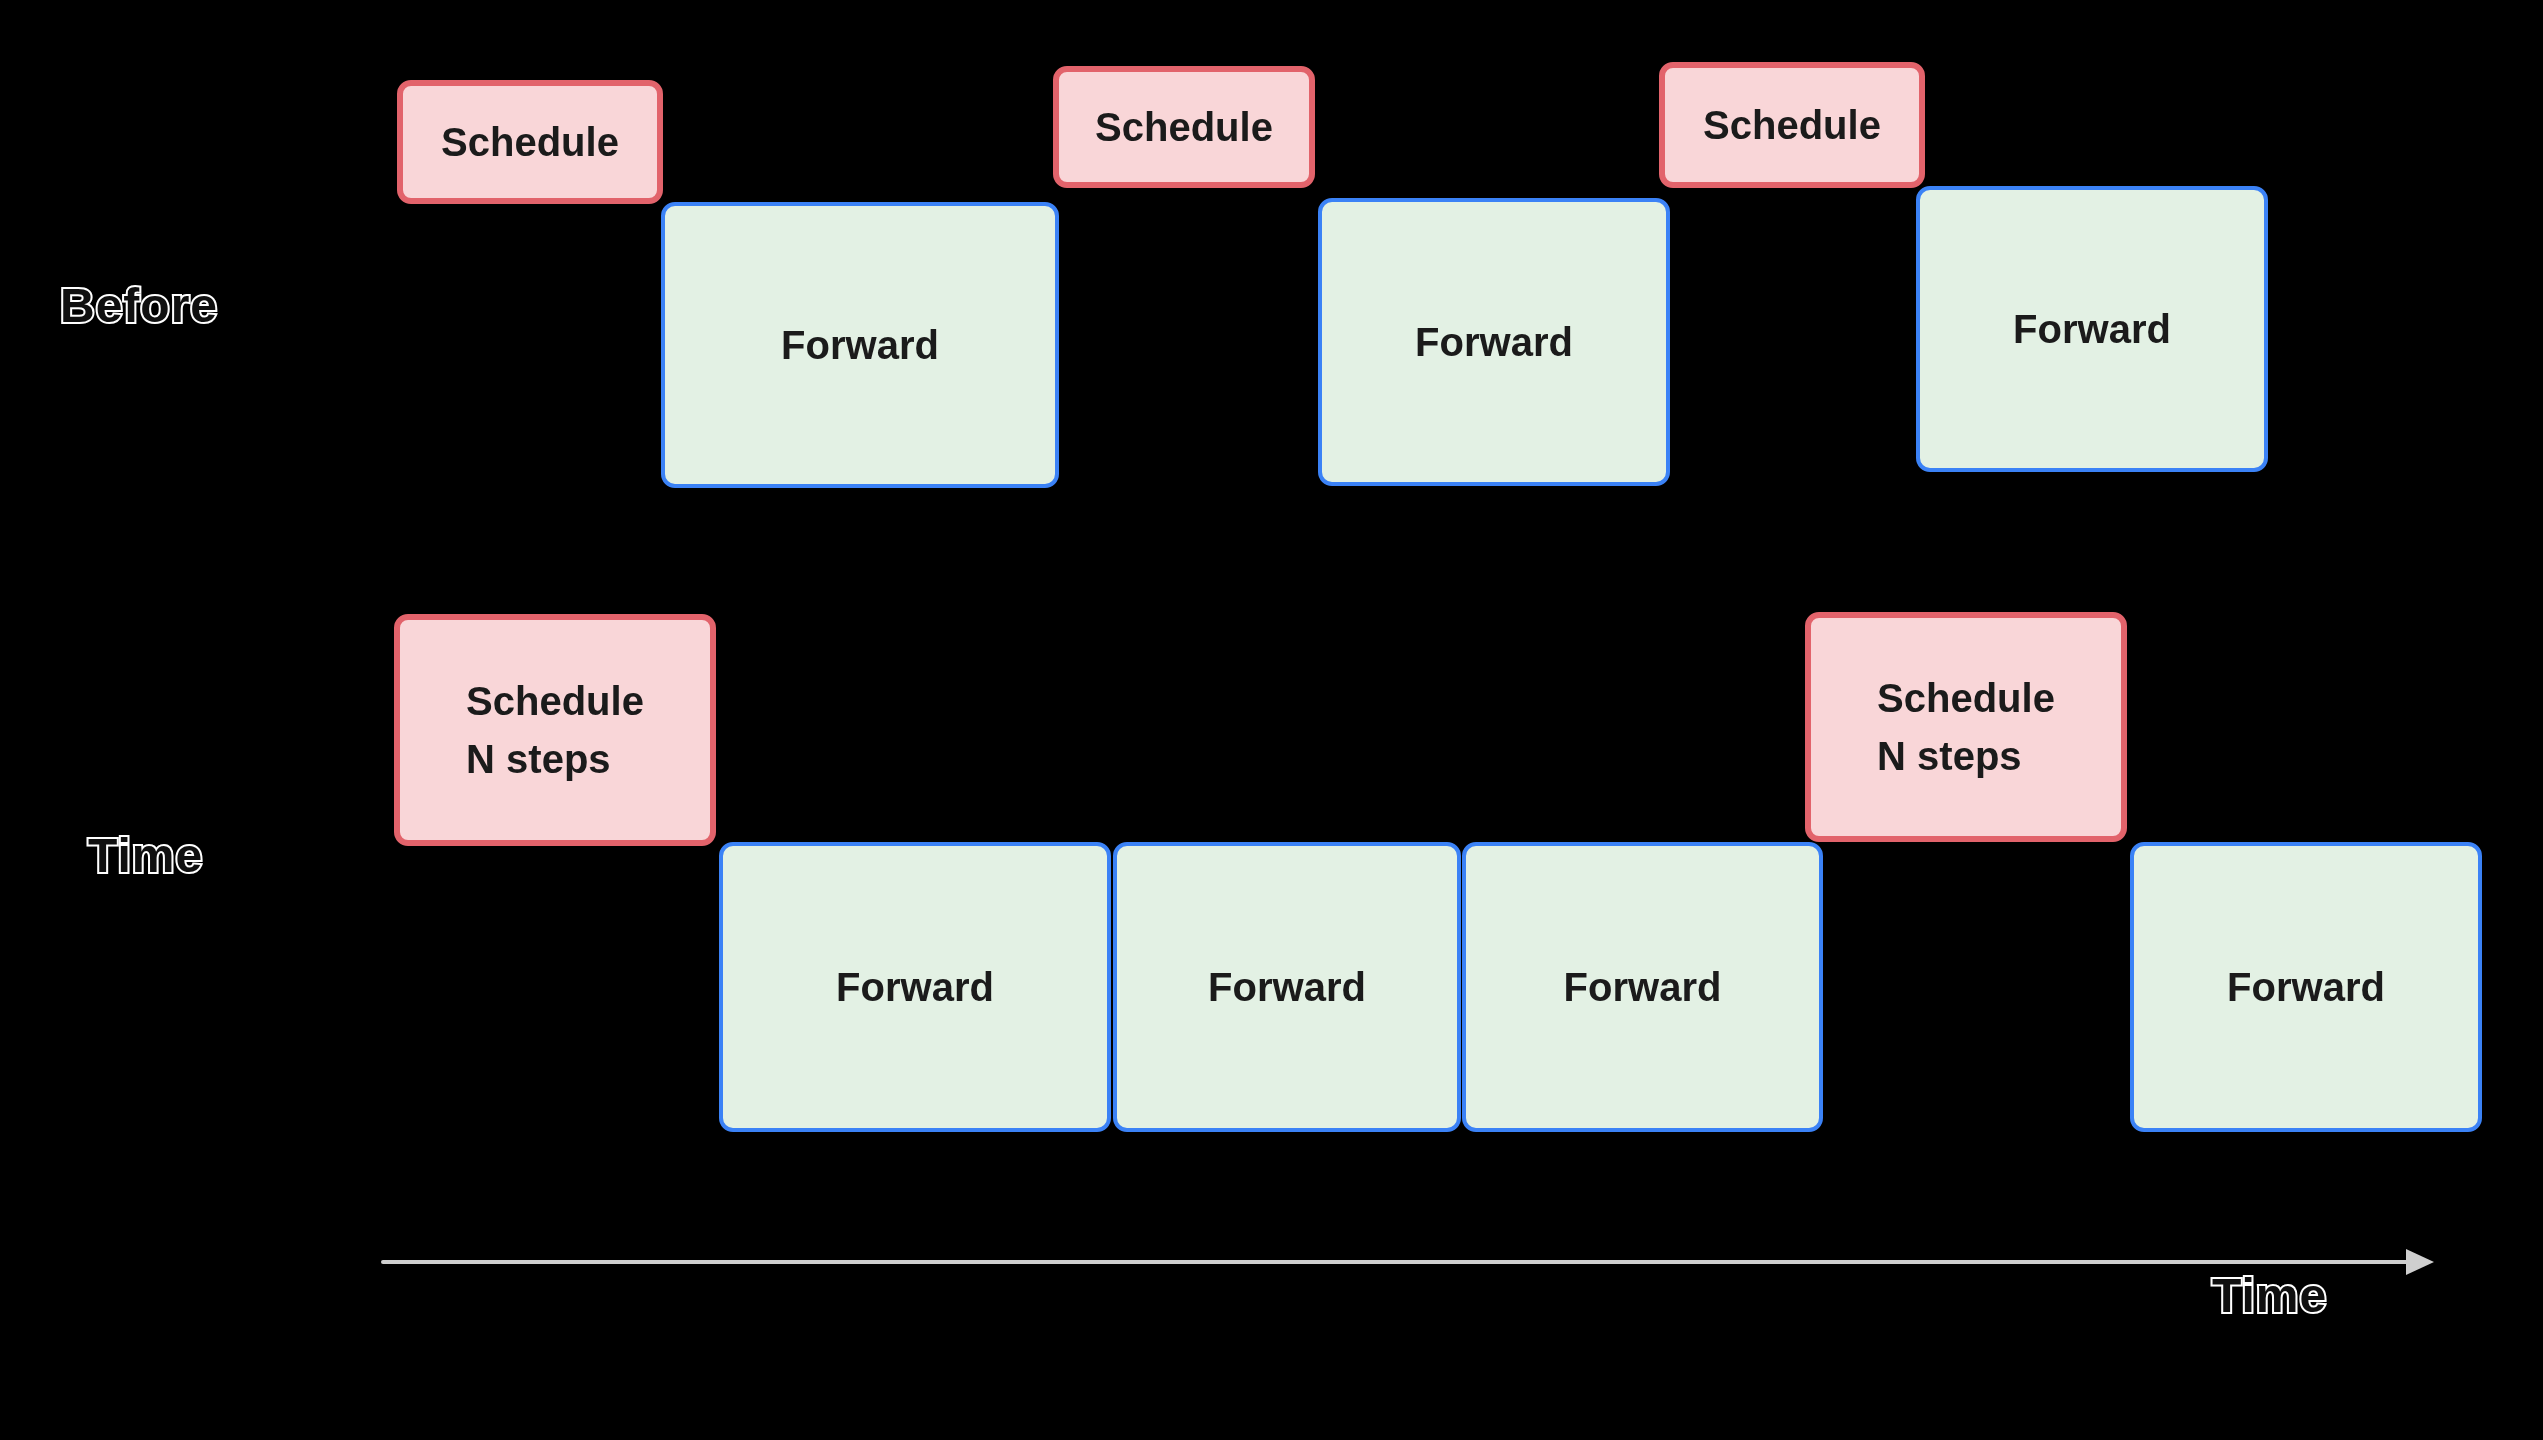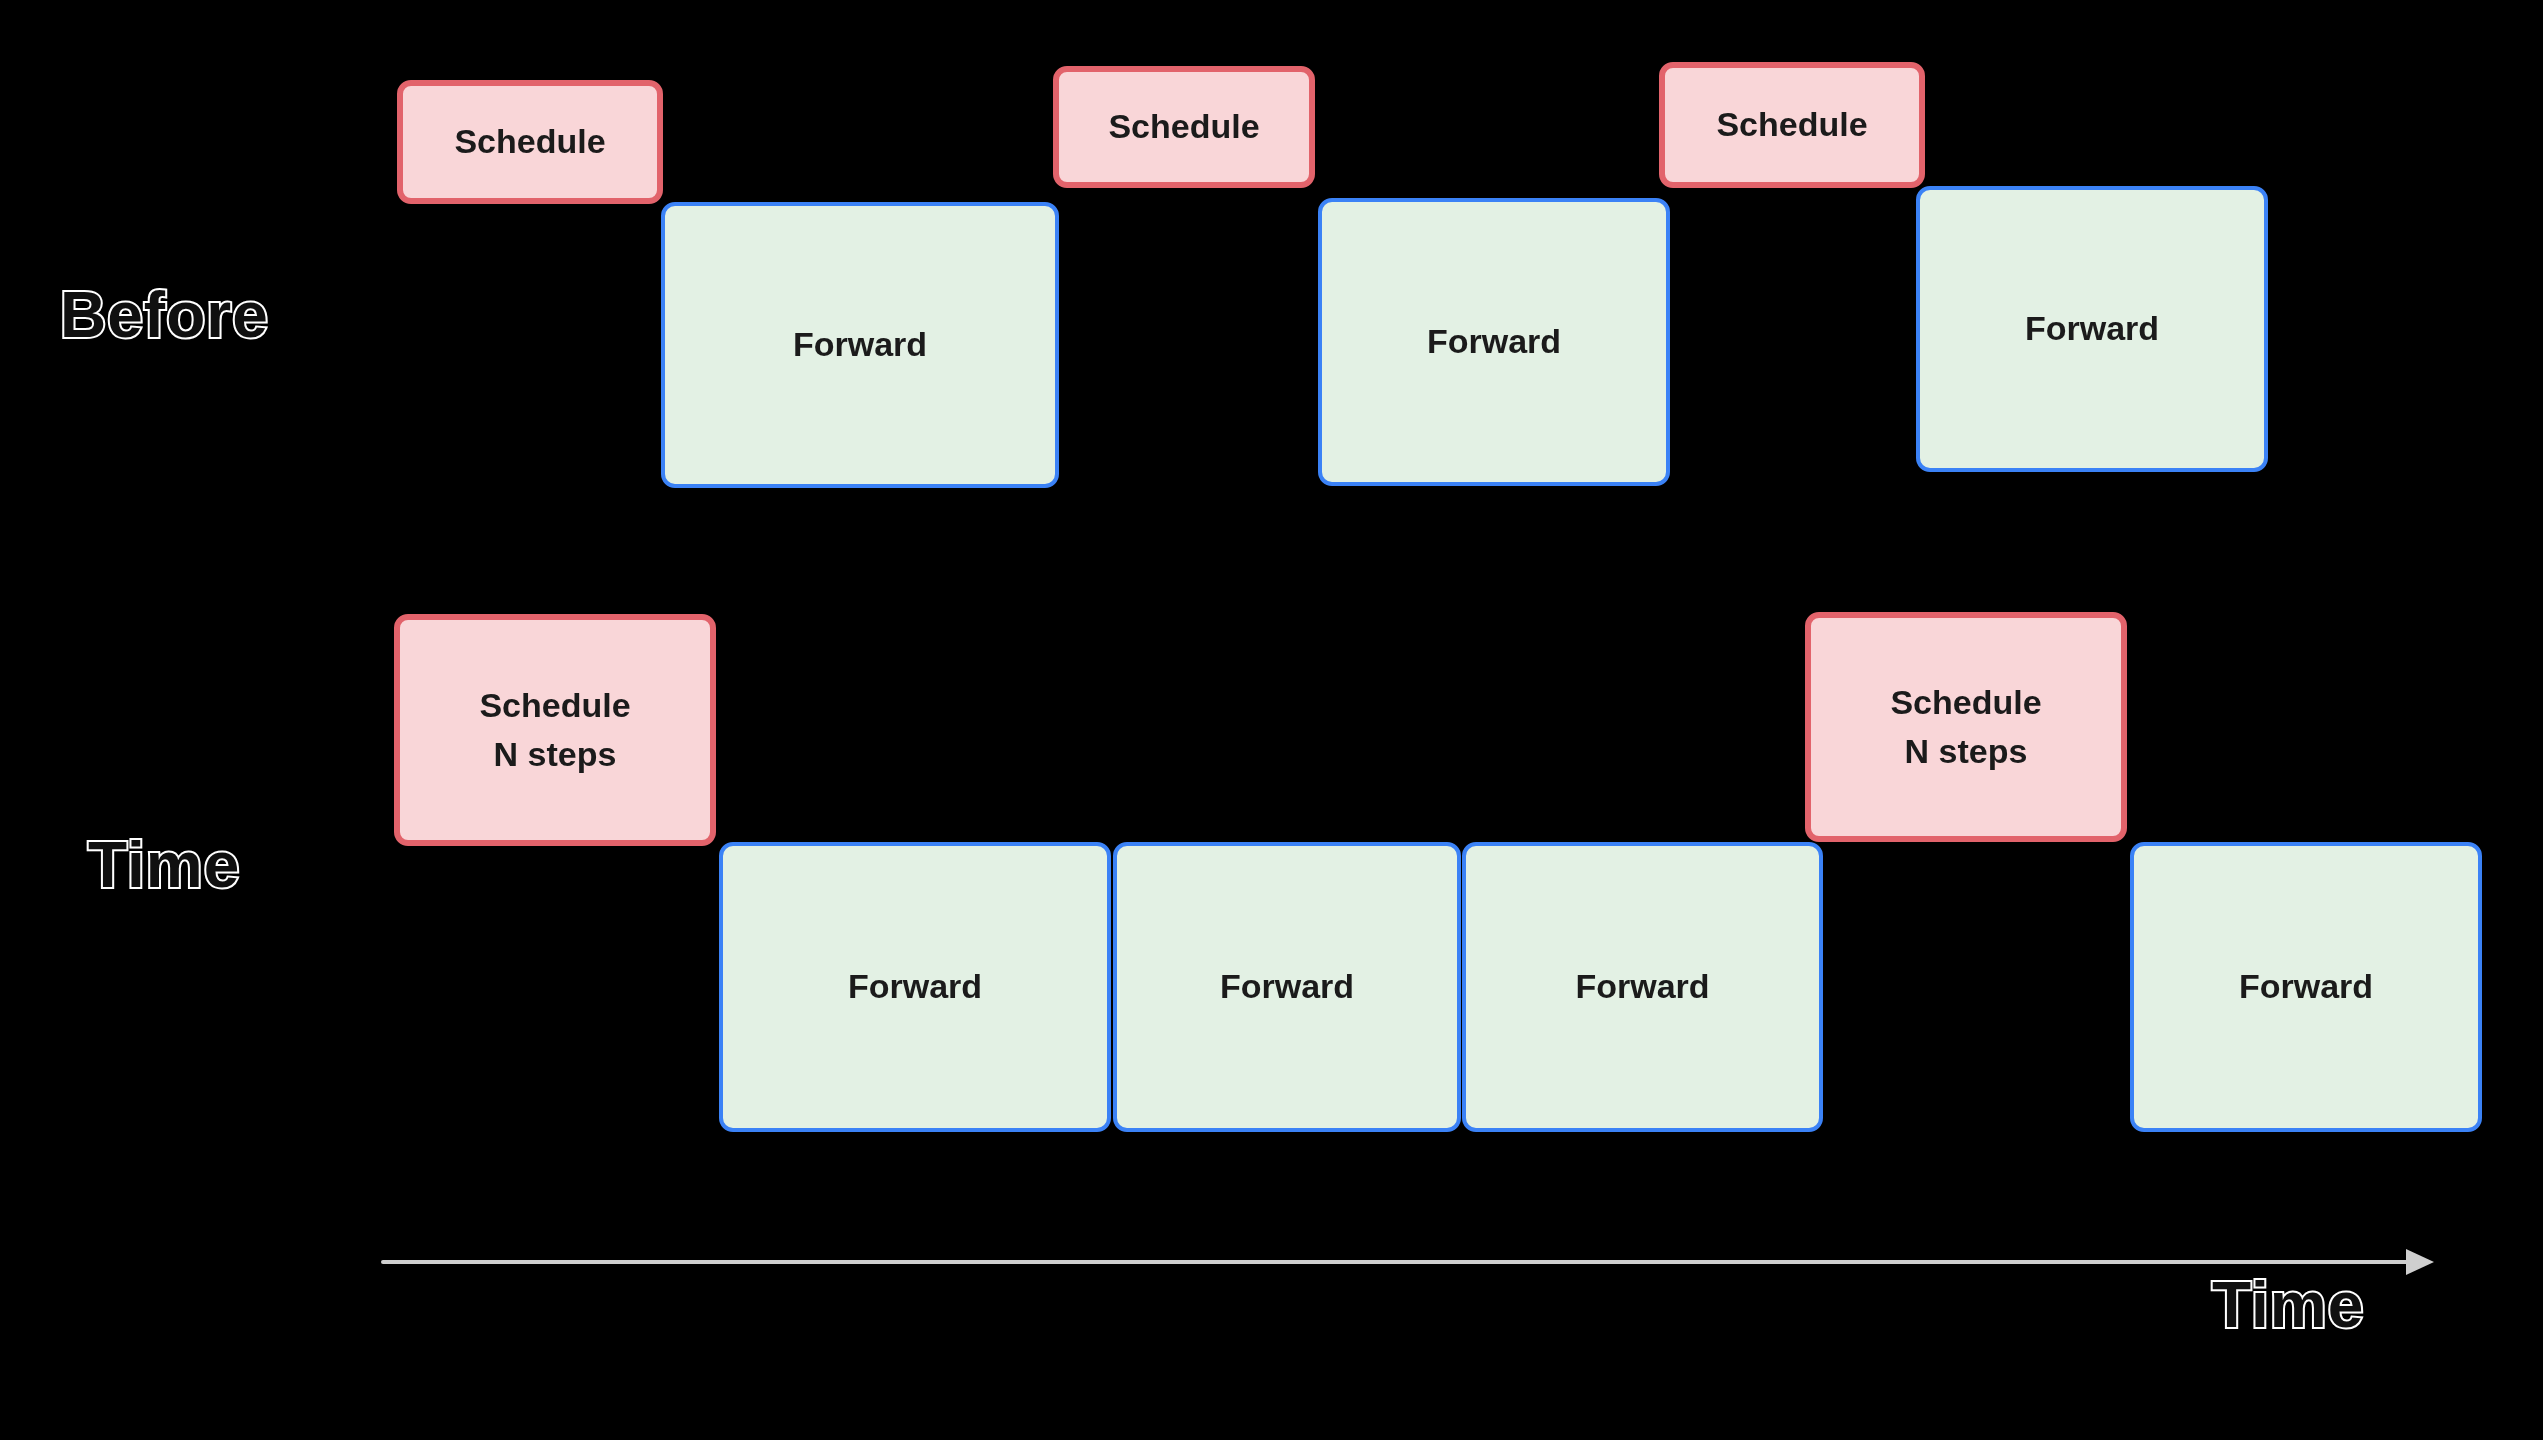--- a/index.html
+++ b/index.html
@@ -12,44 +12,43 @@
     width: 2543px;
     height: 1440px;
     background: #000000;
     overflow: hidden;
     font-family: "Liberation Sans", "DejaVu Sans", sans-serif;
   }
 
   
   .outline-label {
     position: absolute;
-    font-size: 64px;
+    font-size: 48px;
     font-weight: 700;
     letter-spacing: 1px;
     color: #ffffff;
     -webkit-text-fill-color: #101010;
     -webkit-text-stroke: 4px #ffffff;
     paint-order: stroke fill;
     user-select: none;
   }
 
   
   .box {
     position: absolute;
     box-sizing: border-box;
     border-radius: 14px;
     display: flex;
     align-items: center;
     justify-content: center;
   }
   .box .box-label {
-    font-size: 34px;
+    font-size: 40px;
     font-weight: 700;
     color: #1b1b1b;
-    text-align: center;
     white-space: pre-line;
     line-height: 1.45;
   }
   .schedule {
     background: #f9d6d8;
     border: 6px solid #e2636b;
   }
   .forward {
     background: #e3f1e4;
     border: 4px solid #3b82f6;

